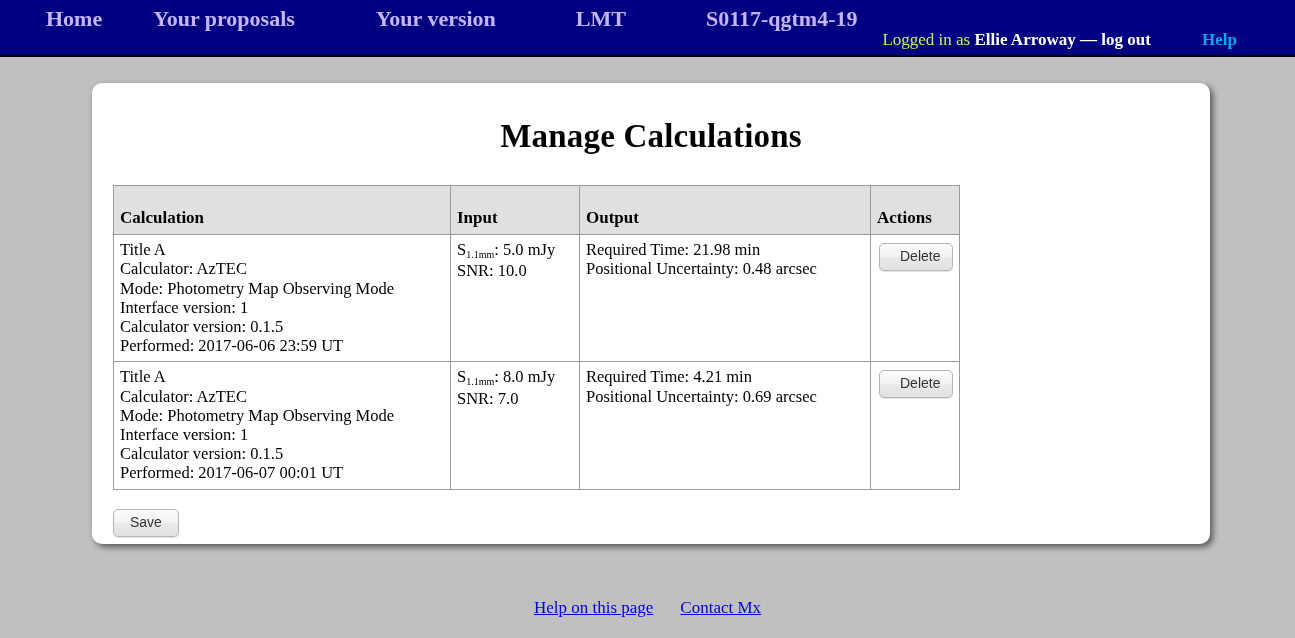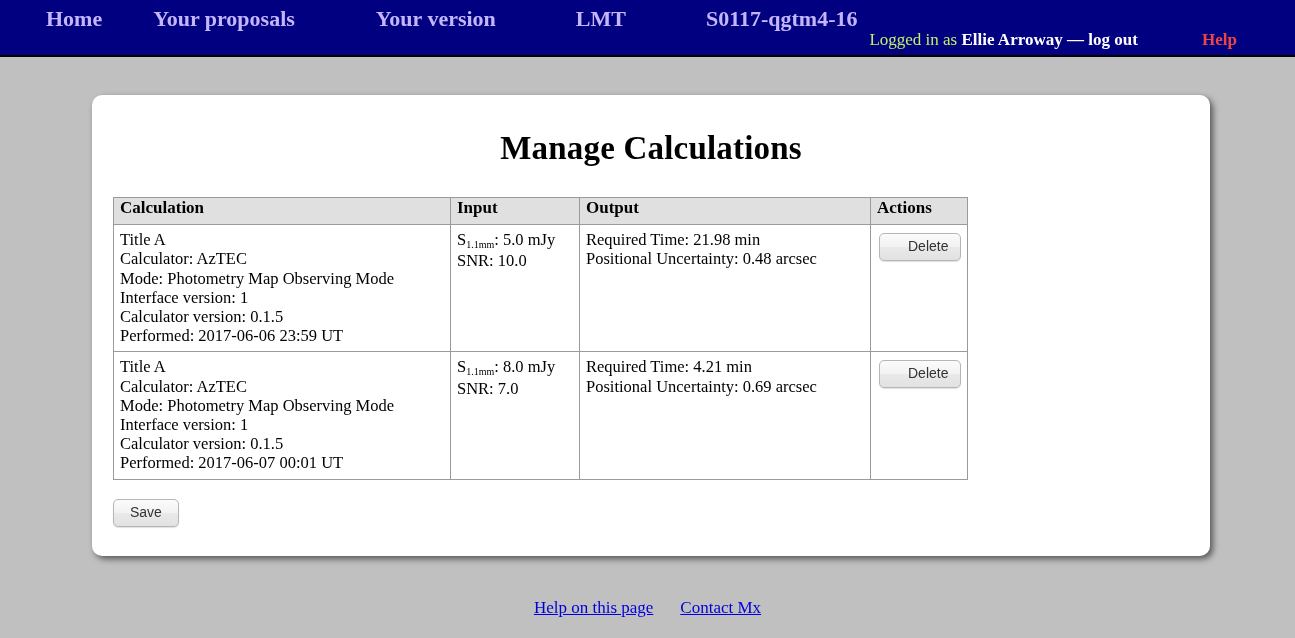--- a/index.html
+++ b/index.html
@@ -60,33 +60,33 @@
   .logged-label {
     color: #bef264;
   }
   .user-name, .logout-link, .dash {
     color: #ffffff;
     font-weight: bold;
     text-decoration: none;
   }
   .logout-link { cursor: pointer; }
   .help-link {
-    color: #ef4444;
+    color: #0ea5e9;
     font-weight: bold;
     text-decoration: none;
-    margin-left: 60px;
+    margin-left: 47px;
     cursor: pointer;
     text-align: center;
   }
 
   
   .panel {
     position: absolute;
     left: 92px;
-    top: 95px;
+    top: 83px;
     width: 1118px;
     height: 461px;
     background: #ffffff;
     border-radius: 10px;
     box-shadow: 3px 3px 6px rgba(0,0,0,0.55);
     box-sizing: border-box;
   }
 
   .page-title {
     margin: 0;
@@ -109,21 +109,21 @@
     border: 1px solid #9a9a9a;
     vertical-align: top;
     padding: 5px 6px 6px 6px;
     font-size: 16.5px;
     line-height: 19.2px;
   }
   .calc-table th {
     background: #e0e0e0;
     text-align: left;
     font-weight: bold;
-    padding-top: 0;
+    padding-top: 22px;
     padding-bottom: 7px;
     font-size: 17px;
   }
   .col-calc    { width: 337px; }
   .col-input   { width: 129px; }
   .col-output  { width: 291px; }
   .col-actions { width: 85px; }
 
   .cell-line { display: block; white-space: nowrap; }
   sub {
@@ -135,21 +135,21 @@
 
   .row-calc td { height: 105px; }
 
   
   .btn {
     display: inline-block;
     font-family: "Liberation Sans", "DejaVu Sans", sans-serif;
     font-size: 14px;
     line-height: 15px;
     color: #333333;
-    padding: 5px 12px 6px 28px;
+    padding: 5px 12px 6px 20px;
     border: 1px solid #b6b6b6;
     border-radius: 5px;
     background: linear-gradient(to bottom, #fbfbfb 0%, #f2f2f2 50%, #e9e9e9 51%, #e2e2e2 100%);
     box-shadow: 0 1px 1px rgba(0,0,0,0.12);
     cursor: pointer;
   }
   .btn-delete { margin: 3px 0 0 2px; }
   .btn-save {
     margin-left: 21px;
     margin-top: 19px;
@@ -176,21 +176,21 @@
 </style>
 </head>
 <body>
 
 <div class="navbar">
   <div class="nav-primary">
     <a class="nav-link n0">Home</a>
     <a class="nav-link n1">Your proposals</a>
     <a class="nav-link n2">Your version</a>
     <a class="nav-link n3">LMT</a>
-    <a class="nav-link n4">S0117-qgtm4-16</a>
+    <a class="nav-link n4">S0117-qgtm4-19</a>
   </div>
   <div class="nav-secondary">
     <span class="logged-label">Logged in as</span>
     <span class="user-name">Ellie Arroway</span>
     <span class="dash">—</span>
     <a class="logout-link">log out</a>
     <a class="help-link">Help</a>
   </div>
 </div>
 

